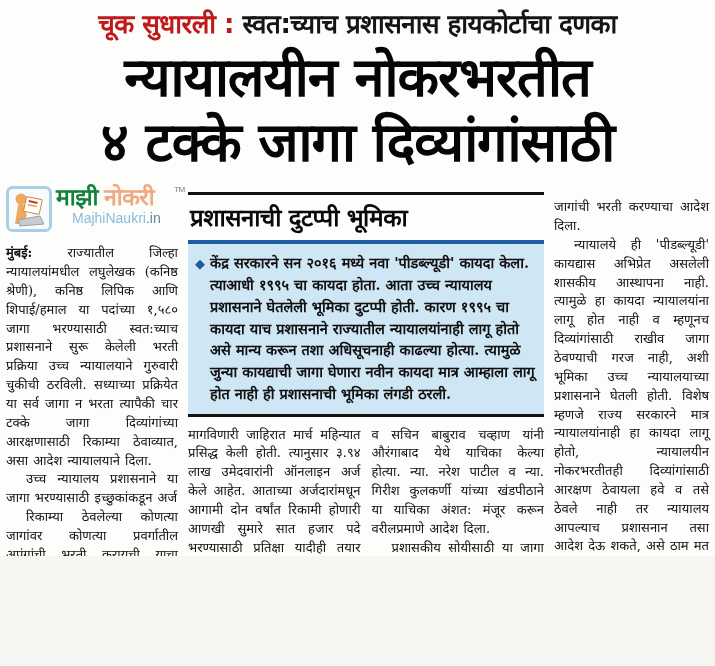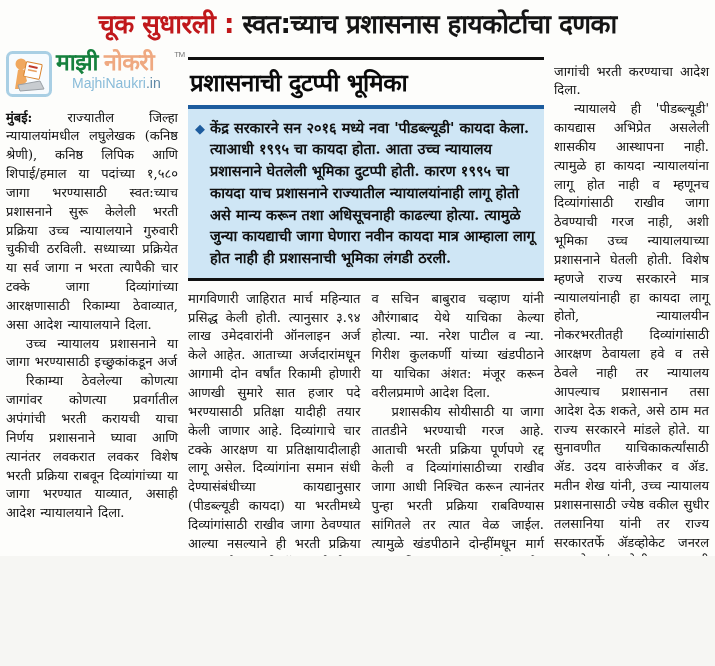--- a/index.html
+++ b/index.html
@@ -109,20 +109,22 @@
 </head>
 <body>
 
 <div class="page">
 
   <div class="kicker">
     <span class="kicker-highlight">चूक सुधारली :</span><span class="kicker-rest"> स्वत:च्याच प्रशासनास हायकोर्टाचा दणका</span>
   </div>
 
   <div class="headline">
+    <div>न्यायालयीन नोकरभरतीत</div>
+    <div>४ टक्के जागा दिव्यांगांसाठी</div>
   </div>
 
   <div class="body-grid">
 
     <div class="col1">
 
       <div class="logo">
         <span class="logo-icon-box">
           <svg width="46" height="46" viewBox="0 0 46 46">
             <rect x="1.5" y="1.5" width="43" height="43" rx="5" fill="#f7fbfe" stroke="#a9cfe4" stroke-width="3"></rect>

